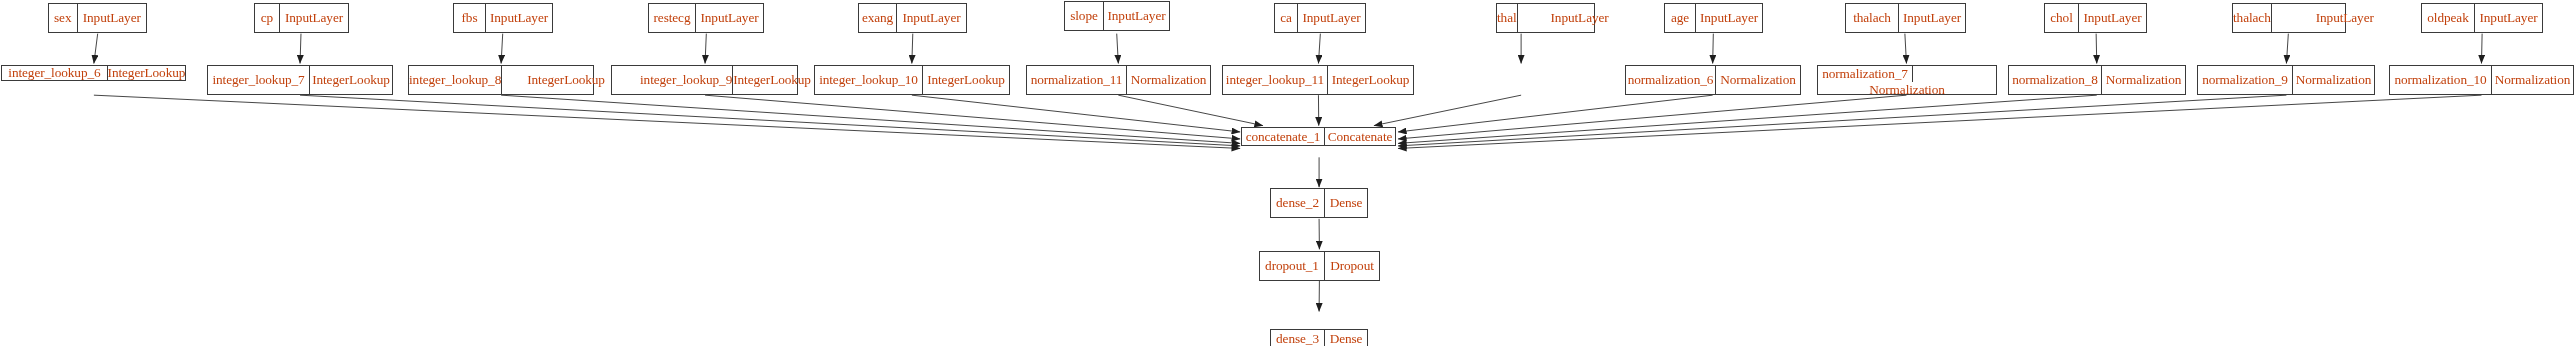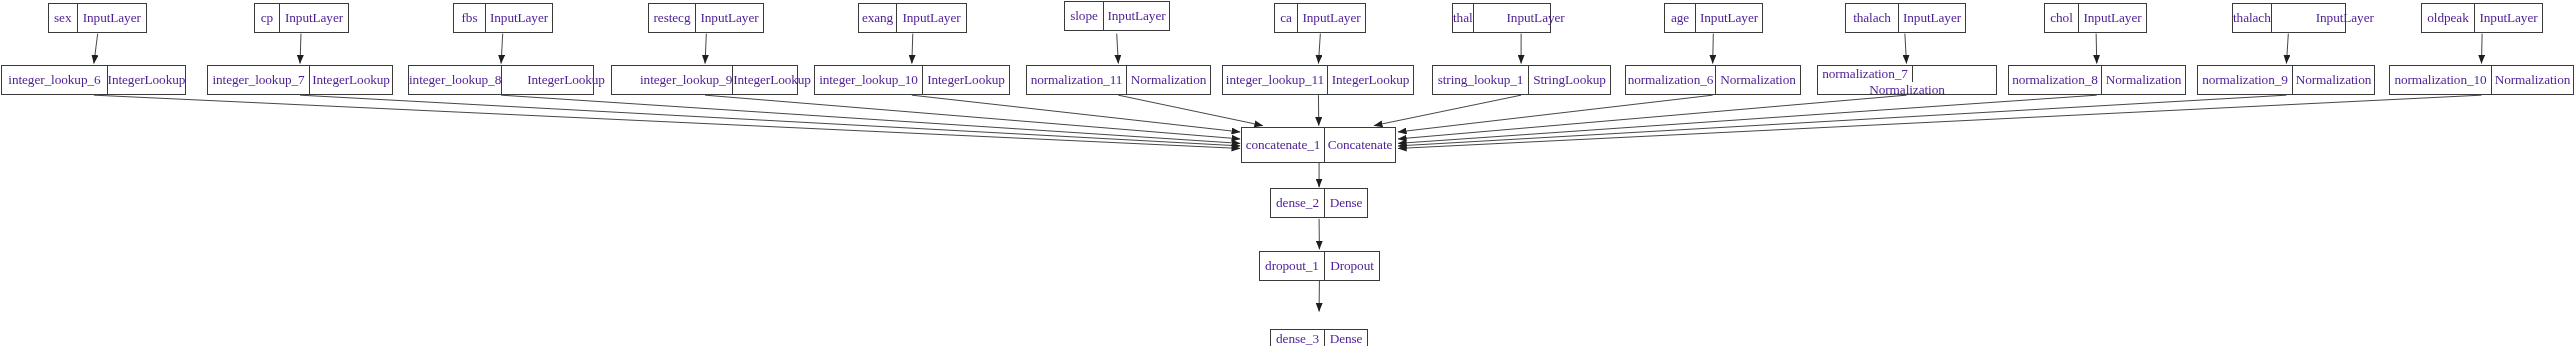--- a/index.html
+++ b/index.html
@@ -1,21 +1,21 @@
 <!DOCTYPE html>
 <html style="font-size:10px"><head>
 <meta charset="utf-8">
 <style>
   html,body{margin:0;padding:0;background:#ffffff;}
   #canvas{position:relative;width:2576px;height:347px;background:#ffffff;overflow:hidden;}
   #edge-layer{position:absolute;left:0;top:0;}
   .node{position:absolute;display:flex;background:#ffffff;border:0.9px solid #3a3a3a;box-sizing:border-box;z-index:2;}
   .node.input{border-width:1.3px;}
   .cell{display:flex;align-items:center;justify-content:center;
-        font-family:"Liberation Serif","DejaVu Serif",serif;font-size:13.3px;color:#4c1d95;
+        font-family:"Liberation Serif","DejaVu Serif",serif;font-size:13.3px;color:#c2410c;
         white-space:nowrap;letter-spacing:-0.1px;box-sizing:border-box;overflow:visible;}
   .cell.name{border-right:0.9px solid #3a3a3a;}
   .node.input .cell.name{border-right-width:1.3px;}
   .cell.type{flex:1;}
 </style>
 </head>
 <body>
 
 <div id="canvas">
   <svg id="edge-layer" width="2576" height="347" viewBox="0 0 4061 547" xmlns="http://www.w3.org/2000/svg">
@@ -77,21 +77,21 @@
       <span class="cell type">InputLayer</span>
     </div>
     <div class="node input" style="left: 1064px; top: 1px; width: 106px; height: 30px;">
       <span class="cell name" style="width: 39px;">slope</span>
       <span class="cell type">InputLayer</span>
     </div>
     <div class="node input" style="left: 1274px; top: 3.2px; width: 92px; height: 30px;">
       <span class="cell name" style="width: 23px;">ca</span>
       <span class="cell type">InputLayer</span>
     </div>
-    <div class="node input" style="left: 1452px; top: 3.2px; width: 99px; height: 30px; gap: 33px;">
+    <div class="node input" style="left: 1496px; top: 3.2px; width: 99px; height: 30px; gap: 33px;">
       <span class="cell name" style="width: 31px;">thal</span>
       <span class="cell type">InputLayer</span>
     </div>
     <div class="node input" style="left: 1664px; top: 3.2px; width: 99px; height: 30px;">
       <span class="cell name" style="width: 31px;">age</span>
       <span class="cell type">InputLayer</span>
     </div>
     <div class="node input" style="left: 1845px; top: 3.2px; width: 121px; height: 30px;">
       <span class="cell name" style="width: 53px;">thalach</span>
       <span class="cell type">InputLayer</span>
@@ -101,21 +101,21 @@
       <span class="cell type">InputLayer</span>
     </div>
     <div class="node input" style="left: 2232px; top: 3.2px; width: 114px; height: 30px; gap: 44px;">
       <span class="cell name" style="width: 46px;">thalach</span>
       <span class="cell type">InputLayer</span>
     </div>
     <div class="node input" style="left: 2421px; top: 3.2px; width: 122px; height: 30px;">
       <span class="cell name" style="width: 53px;">oldpeak</span>
       <span class="cell type">InputLayer</span>
     </div>
-    <div class="node" style="left: 1.3px; top: 65px; width: 185px; height: 30px;">
+    <div class="node" style="left: 1.3px; top: 65px; width: 185px; height: 16px;">
       <span class="cell name" style="width: 112px;">integer_lookup_6</span>
       <span class="cell type">IntegerLookup</span>
     </div>
     <div class="node" style="left: 207px; top: 65px; width: 186px; height: 30px;">
       <span class="cell name" style="width: 102px;">integer_lookup_7</span>
       <span class="cell type">IntegerLookup</span>
     </div>
     <div class="node" style="left: 408px; top: 65px; width: 186px; height: 30px; gap: 25px;">
       <span class="cell name" style="width: 101px;">integer_lookup_8</span>
       <span class="cell type">IntegerLookup</span>
@@ -129,45 +129,41 @@
       <span class="cell type">IntegerLookup</span>
     </div>
     <div class="node" style="left: 1026px; top: 65px; width: 185px; height: 30px;">
       <span class="cell name" style="width: 100px;">normalization_11</span>
       <span class="cell type">Normalization</span>
     </div>
     <div class="node" style="left: 1222px; top: 65px; width: 192px; height: 30px;">
       <span class="cell name" style="width: 105px;">integer_lookup_11</span>
       <span class="cell type">IntegerLookup</span>
     </div>
-    <div class="node" style="left: 1432px; top: 65px; width: 179px; height: 30px;">
-      <span class="cell name" style="width: 96px;">string_lookup_1</span>
-      <span class="cell type">StringLookup</span>
-    </div>
     <div class="node" style="left: 1625px; top: 65px; width: 176px; height: 30px;">
       <span class="cell name" style="width: 90px;">normalization_6</span>
       <span class="cell type">Normalization</span>
     </div>
     <div class="node" style="left: 1817px; top: 65px; width: 180px; height: 30px; flex-direction: column;">
       <span class="cell name" style="width: 95px;">normalization_7</span>
       <span class="cell type">Normalization</span>
     </div>
     <div class="node" style="left: 2008px; top: 65px; width: 178px; height: 30px;">
       <span class="cell name" style="width: 93px;">normalization_8</span>
       <span class="cell type">Normalization</span>
     </div>
     <div class="node" style="left: 2197px; top: 65px; width: 178px; height: 30px;">
       <span class="cell name" style="width: 95px;">normalization_9</span>
       <span class="cell type">Normalization</span>
     </div>
     <div class="node" style="left: 2389px; top: 65px; width: 185px; height: 30px;">
       <span class="cell name" style="width: 102px;">normalization_10</span>
       <span class="cell type">Normalization</span>
     </div>
-    <div class="node" style="left: 1241px; top: 127px; width: 155px; height: 36px;">
+    <div class="node" style="left: 1241px; top: 127px; width: 155px; height: 19px;">
       <span class="cell name" style="width: 83px;">concatenate_1</span>
       <span class="cell type">Concatenate</span>
     </div>
     <div class="node" style="left: 1270px; top: 188px; width: 98px; height: 30px;">
       <span class="cell name" style="width: 54px;">dense_2</span>
       <span class="cell type">Dense</span>
     </div>
     <div class="node" style="left: 1259px; top: 251px; width: 121px; height: 30px;">
       <span class="cell name" style="width: 65px;">dropout_1</span>
       <span class="cell type">Dropout</span>

